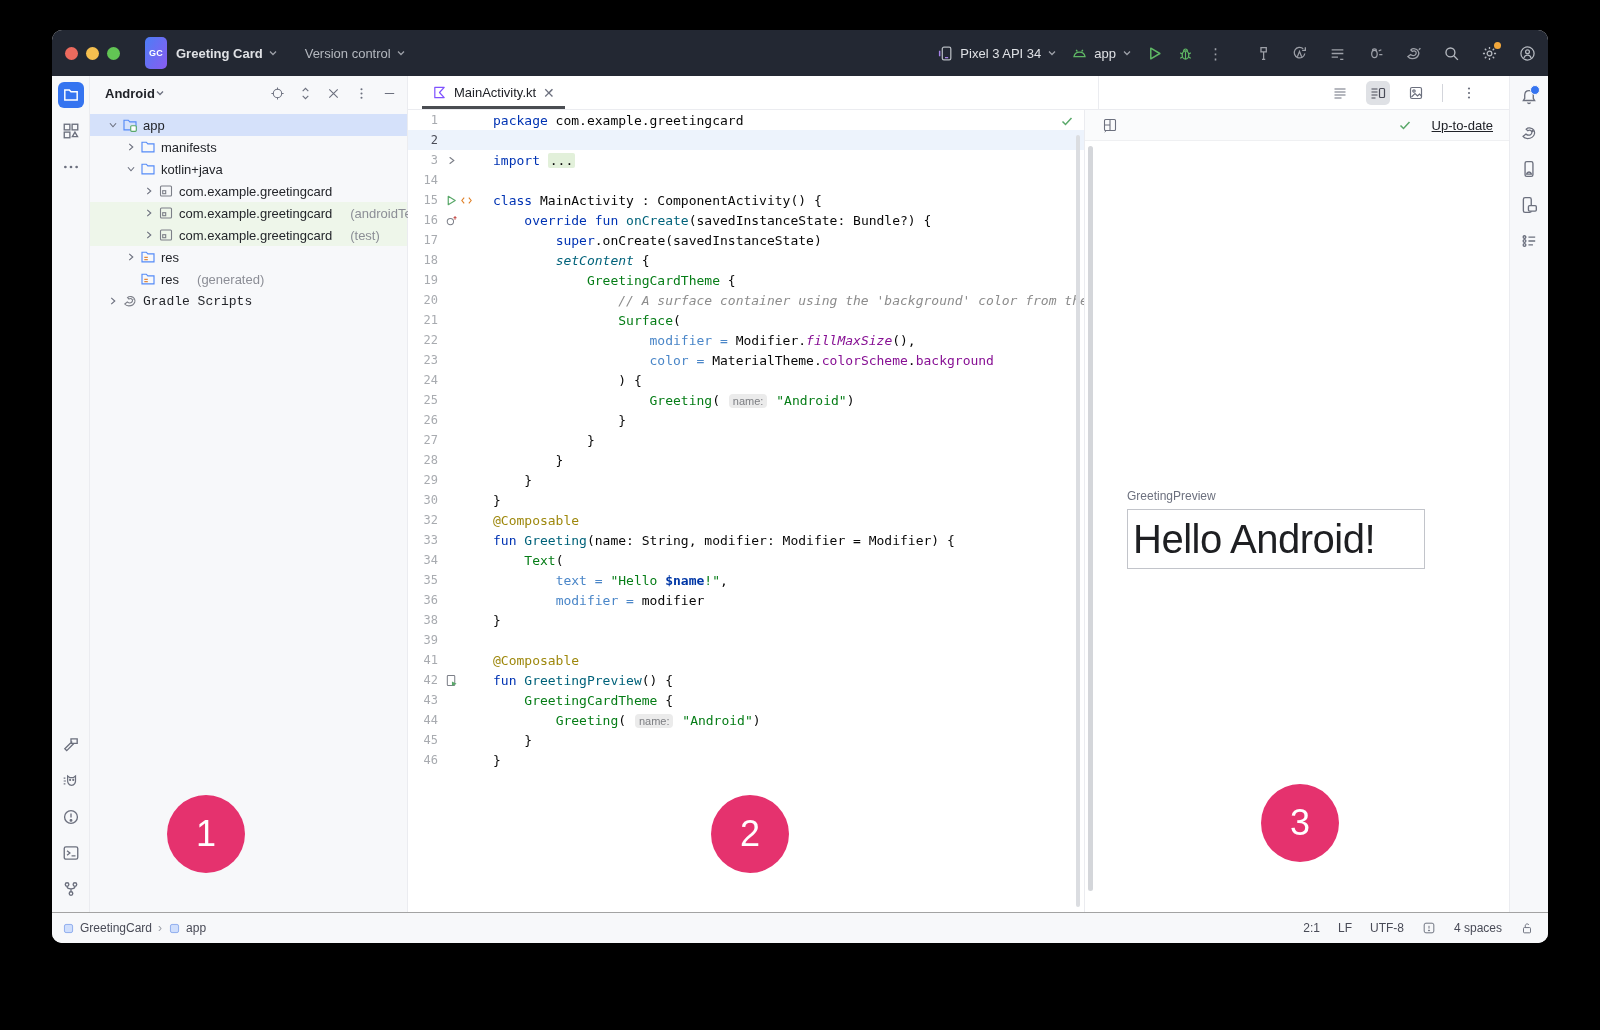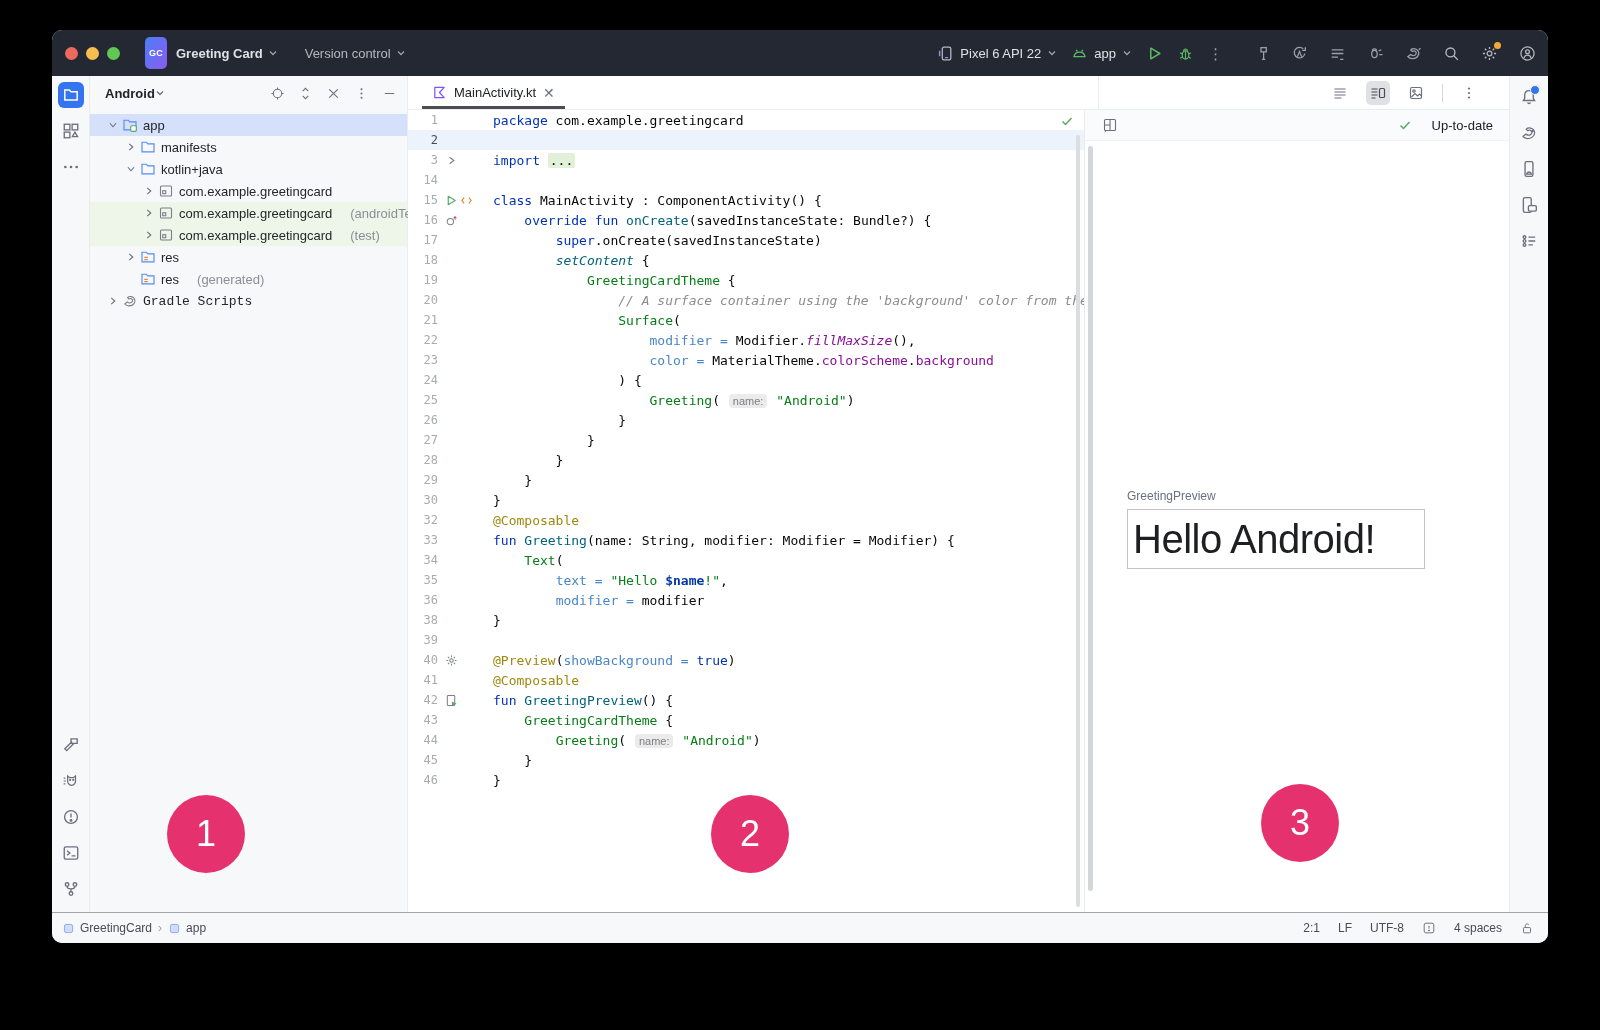--- a/index.html
+++ b/index.html
@@ -96,21 +96,21 @@
   .tk-i{background:#EBEBEB;color:#7C7E82;border-radius:4px;font-size:11px;
     font-family:"Liberation Sans",sans-serif;padding:1px 4px;margin:0 1px;}
   .tk-d{background:#E2F0DA;border-radius:2px;padding:0 2px;color:#080808;}
   .ed-check{position:absolute;right:10px;top:4px;width:14px;height:14px;}
   .ed-scrollbar{position:absolute;right:4px;top:25px;width:4px;bottom:5px;background:#DBDDE1;border-radius:2px;}
   
   .preview{flex:1;display:flex;flex-direction:column;border-left:1px solid #EBECF0;background:#fff;min-width:0;}
   .pv-toolbar{height:30px;flex:0 0 30px;background:#FAFBFC;border-bottom:1px solid #EFF0F2;
     display:flex;align-items:center;padding:0 16px 0 17px;}
   .pv-toolbar svg{width:16px;height:16px;}
-  .pv-status{margin-left:auto;display:flex;align-items:center;gap:20px;font-size:13px;color:#202228;}
+  .pv-status{margin-left:auto;display:flex;align-items:center;gap:20px;font-size:13px;color:#202228;text-decoration:underline;}
   .pv-status svg{width:14px;height:14px;}
   .pv-canvas{flex:1;position:relative;background:#fff;}
   .pv-thumb{position:absolute;left:3px;top:5px;width:5px;height:745px;background:#D4D6DA;border-radius:3px;}
   .pv-label{position:absolute;left:42px;top:348px;font-size:12px;color:#6C707E;}
   .pv-box{position:absolute;left:42px;top:368px;width:296px;height:58px;border:1px solid #C2C4CA;
     background:#fff;display:flex;align-items:center;}
   .pv-text{font-size:40px;color:#1E1F22;padding-left:5px;letter-spacing:-.5px;white-space:nowrap;}
   
   .statusbar{height:30px;flex:0 0 30px;background:#F7F8FA;border-top:1px solid #a3a3a3;
     display:flex;align-items:center;font-size:12px;color:#494B57;padding:0 14px 0 10px;}
@@ -148,21 +148,21 @@
             <path d="M2 3.5l3 3 3-3" fill="none" stroke="#9DA0A8" stroke-width="1.3"></path>
           </svg>
       </div>
       <div class="tb-right">
         <button class="tb-btn">
           <svg class="ticon" viewBox="0 0 16 16">
             <rect x="5" y="2" width="8" height="12" rx="1.5" fill="none" stroke="#B4B8BF" stroke-width="1.2"></rect>
             <path d="M2.5 5.5v5" stroke="#A682E8" stroke-width="1.4"></path>
               <path d="M7.5 11.8h3" stroke="#A682E8" stroke-width="1.2"></path>
           </svg>
-          <span>Pixel 6 API 22</span>
+          <span>Pixel 3 API 34</span>
           <svg class="chev" viewBox="0 0 10 10">
               <path d="M2 3.5l3 3 3-3" fill="none" stroke="#9DA0A8" stroke-width="1.3"></path>
             </svg>
         </button>
         <button class="tb-btn">
           <svg class="ticon" viewBox="0 0 16 16">
             <path d="M2.8 11c.5-2.6 2.6-4.3 5.2-4.3S12.7 8.4 13.2 11z" fill="none" stroke="#5FB865" stroke-width="1.2"></path>
             <path d="M4.8 4.6L6 6.1M11.2 4.6L10 6.1" stroke="#5FB865" stroke-width="1.2"></path>
           </svg>
           <span>app</span>
@@ -707,34 +707,20 @@
                 </div>
                 <div class="line">
                   <span class="gut">
                     <span class="num">39</span>
                     <span class="gic"></span>
                   </span>
                   <span class="txt"></span>
                 </div>
                 <div class="line">
                   <span class="gut">
-                    <span class="num">40</span>
-                    <span class="gic">
-                      <span>
-                        <svg viewBox="0 0 14 14">
-                          <circle cx="7" cy="7" r="1.9" fill="none" stroke="#7C7F88" stroke-width="1.1"></circle>
-                          <path d="M7 1.6v1.8M7 10.6v1.8M1.6 7h1.8M10.6 7h1.8M3.2 3.2l1.3 1.3M9.5 9.5l1.3 1.3M10.8 3.2L9.5 4.5M4.5 9.5l-1.3 1.3" stroke="#7C7F88" stroke-width="1.1"></path>
-                        </svg>
-                      </span>
-                    </span>
-                  </span>
-                  <span class="txt"><span class="tk-a">@Preview</span><span class="tk-x">(</span><span class="tk-n">showBackground =</span><span class="tk-x"> </span><span class="tk-k">true</span><span class="tk-x">)</span></span>
-                </div>
-                <div class="line">
-                  <span class="gut">
                     <span class="num">41</span>
                     <span class="gic"></span>
                   </span>
                   <span class="txt"><span class="tk-a">@Composable</span></span>
                 </div>
                 <div class="line">
                   <span class="gut">
                     <span class="num">42</span>
                     <span class="gic">
                       <span>

